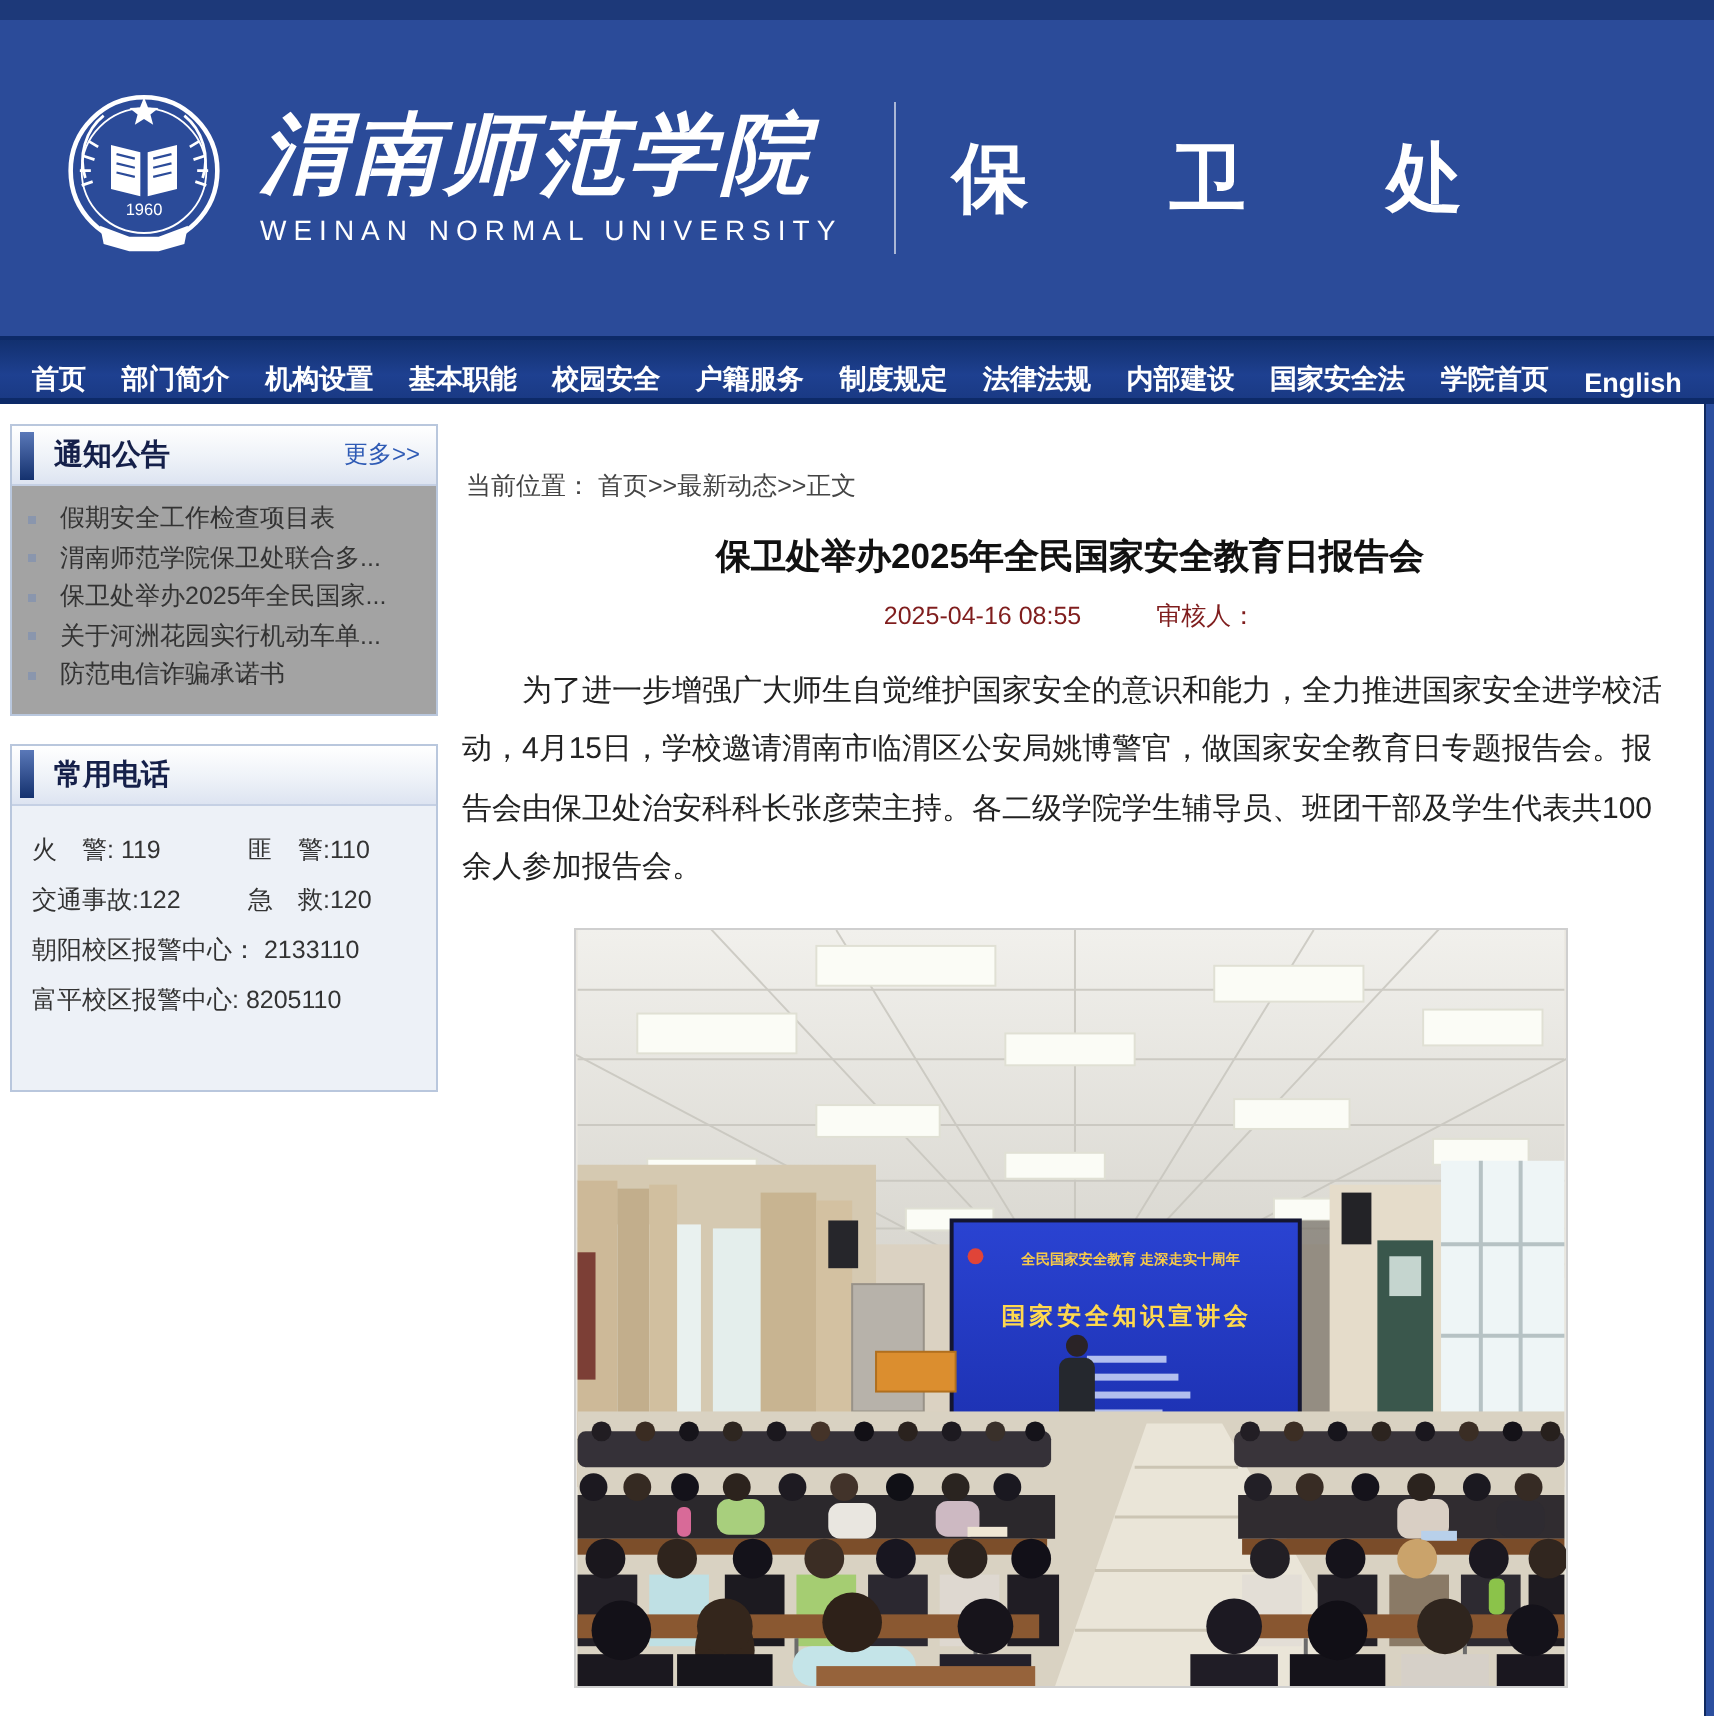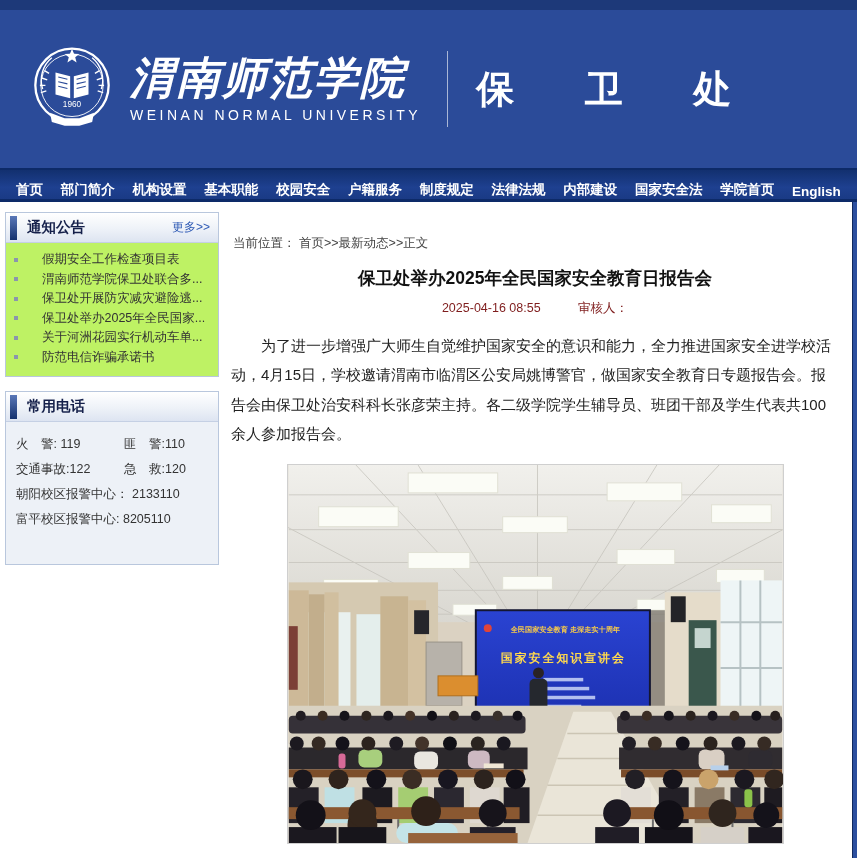--- a/index.html
+++ b/index.html
@@ -22,28 +22,28 @@
     border-top:2px solid #0d2a68; border-bottom:3px solid #0d2a68;
     display:flex; align-items:flex-end; justify-content:space-between; padding:0 16px; }
   .main-nav a { color:#fff; text-decoration:none; font-size:13.5px; font-weight:bold; white-space:nowrap; }
 
   
   .page-body { position:relative; display:flex; padding:10px 14px 0 5px; gap:12px; height:651px; }
   .right-strip { position:absolute; right:0; top:0; width:5px; height:656px; background:#2c4f9f; border-left:1px solid #10295f; }
 
   
   .sidebar { width:214px; flex:none; }
-  .panel { border:1px solid #b9c7dd; background:#bef264; margin-bottom:14px; }
+  .panel { border:1px solid #b9c7dd; background:#a3a3a3; margin-bottom:14px; }
   .panel-header { height:30px; display:flex; align-items:center; padding-right:8px;
     background:linear-gradient(180deg,#ffffff 0%,#eef2f8 55%,#dde4f1 100%); border-bottom:1px solid #c5d0e4; }
   .accent-bar { width:7px; height:24px; margin:0 10px 0 4px; background:linear-gradient(180deg,#5a78b8,#14316e); flex:none; }
   .panel-title { flex:1; font-size:14.5px; font-weight:bold; color:#15204a; }
   .more-link { font-size:12px; color:#2f5bb5; text-decoration:none; white-space:nowrap; }
   .notice-list { list-style:none; padding:7px 6px 9px 8px; }
-  .notice-list li { display:flex; align-items:center; gap:24px; line-height:19.5px; font-size:12.5px;
+  .notice-list li { display:flex; align-items:center; gap:12px; line-height:19.5px; font-size:12.5px;
     color:#333; white-space:nowrap; overflow:hidden; cursor:pointer; }
   .bullet { width:4px; height:4px; background:#8a96ad; flex:none; }
   .phones-body { background:#edf1f7; min-height:142px; padding:10px 8px 10px 10px; font-size:12.5px; color:#333; }
   .phone-row { display:flex; line-height:25px; white-space:nowrap; }
   .phone-row.half .l { width:108px; flex:none; }
 
   
   .main-col { flex:1; min-width:0; padding-right:4px;margin-top:19px; }
   .breadcrumb { font-size:12.5px; color:#444; margin:4px 0 10px 2px; }
   .breadcrumb a { color:#444; text-decoration:none; }
@@ -115,24 +115,20 @@
         <li>
             <span class="bullet"></span>
             <span>假期安全工作检查项目表</span>
           </li>
         <li>
             <span class="bullet"></span>
             <span>渭南师范学院保卫处联合多...</span>
           </li>
         <li>
             <span class="bullet"></span>
-            <span>保卫处开展防灾减灾避险逃...</span>
-          </li>
-        <li>
-            <span class="bullet"></span>
             <span>保卫处举办2025年全民国家...</span>
           </li>
         <li>
             <span class="bullet"></span>
             <span>关于河洲花园实行机动车单...</span>
           </li>
         <li>
             <span class="bullet"></span>
             <span>防范电信诈骗承诺书</span>
           </li>

